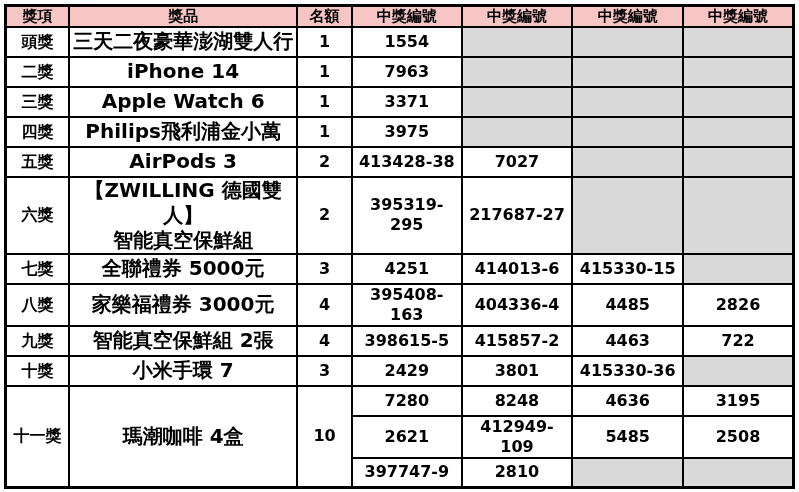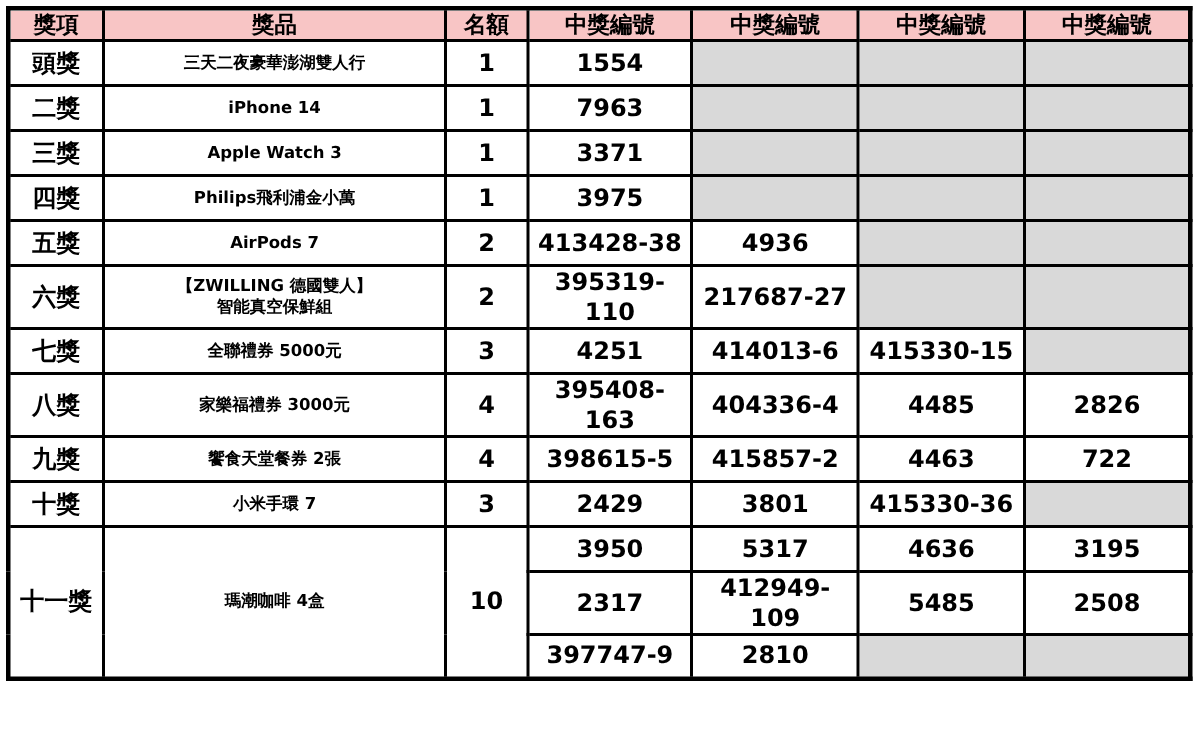--- a/index.html
+++ b/index.html
@@ -36,21 +36,21 @@
     height: 21px;
     line-height: 1.1;
     text-align: center;
   }
   .prize-table td {
     font-size: 16px;
     height: 30px;
     line-height: 1.25;
     background: #ffffff;
   }
-  .prize-table td.item-cell { white-space: pre-line; font-size: 11px; }
+  .prize-table td.item-cell { white-space: pre-line; font-size: 20px; }
   .prize-table td.empty-cell { background: var(--empty-bg); }
 </style>
 </head>
 <body>
 
 <table class="prize-table">
   <colgroup>
     <col style="width:64px">
     <col style="width:229px">
     <col style="width:55px">
@@ -84,51 +84,51 @@
         <td class="prize-cell">二獎</td>
         <td class="item-cell">iPhone 14</td>
         <td class="quota-cell">1</td>
         <td class="number-cell">7963</td>
         <td class="number-cell empty-cell"></td>
         <td class="number-cell empty-cell"></td>
         <td class="number-cell empty-cell"></td>
       </tr>
       <tr>
         <td class="prize-cell">三獎</td>
-        <td class="item-cell">Apple Watch 3</td>
+        <td class="item-cell">Apple Watch 6</td>
         <td class="quota-cell">1</td>
         <td class="number-cell">3371</td>
         <td class="number-cell empty-cell"></td>
         <td class="number-cell empty-cell"></td>
         <td class="number-cell empty-cell"></td>
       </tr>
       <tr>
         <td class="prize-cell">四獎</td>
         <td class="item-cell">Philips飛利浦金小萬</td>
         <td class="quota-cell">1</td>
         <td class="number-cell">3975</td>
         <td class="number-cell empty-cell"></td>
         <td class="number-cell empty-cell"></td>
         <td class="number-cell empty-cell"></td>
       </tr>
       <tr>
         <td class="prize-cell">五獎</td>
-        <td class="item-cell">AirPods 7</td>
+        <td class="item-cell">AirPods 3</td>
         <td class="quota-cell">2</td>
         <td class="number-cell">413428-38</td>
-        <td class="number-cell">4936</td>
+        <td class="number-cell">7027</td>
         <td class="number-cell empty-cell"></td>
         <td class="number-cell empty-cell"></td>
       </tr>
       <tr>
         <td class="prize-cell">六獎</td>
         <td class="item-cell">【ZWILLING 德國雙人】
 智能真空保鮮組</td>
         <td class="quota-cell">2</td>
-        <td class="number-cell">395319-110</td>
+        <td class="number-cell">395319-295</td>
         <td class="number-cell">217687-27</td>
         <td class="number-cell empty-cell"></td>
         <td class="number-cell empty-cell"></td>
       </tr>
       <tr>
         <td class="prize-cell">七獎</td>
         <td class="item-cell">全聯禮券 5000元</td>
         <td class="quota-cell">3</td>
         <td class="number-cell">4251</td>
         <td class="number-cell">414013-6</td>
@@ -139,47 +139,47 @@
         <td class="prize-cell">八獎</td>
         <td class="item-cell">家樂福禮券 3000元</td>
         <td class="quota-cell">4</td>
         <td class="number-cell">395408-163</td>
         <td class="number-cell">404336-4</td>
         <td class="number-cell">4485</td>
         <td class="number-cell">2826</td>
       </tr>
       <tr>
         <td class="prize-cell">九獎</td>
-        <td class="item-cell">饗食天堂餐券 2張</td>
+        <td class="item-cell">智能真空保鮮組 2張</td>
         <td class="quota-cell">4</td>
         <td class="number-cell">398615-5</td>
         <td class="number-cell">415857-2</td>
         <td class="number-cell">4463</td>
         <td class="number-cell">722</td>
       </tr>
       <tr>
         <td class="prize-cell">十獎</td>
         <td class="item-cell">小米手環 7</td>
         <td class="quota-cell">3</td>
         <td class="number-cell">2429</td>
         <td class="number-cell">3801</td>
         <td class="number-cell">415330-36</td>
         <td class="number-cell empty-cell"></td>
       </tr>
       <tr>
         <td class="prize-cell" rowspan="3">十一獎</td>
         <td class="item-cell" rowspan="3">瑪潮咖啡 4盒</td>
         <td class="quota-cell" rowspan="3">10</td>
-        <td class="number-cell">3950</td>
-        <td class="number-cell">5317</td>
+        <td class="number-cell">7280</td>
+        <td class="number-cell">8248</td>
         <td class="number-cell">4636</td>
         <td class="number-cell">3195</td>
       </tr>
       <tr>
-        <td class="number-cell">2317</td>
+        <td class="number-cell">2621</td>
         <td class="number-cell">412949-109</td>
         <td class="number-cell">5485</td>
         <td class="number-cell">2508</td>
       </tr>
       <tr>
         <td class="number-cell">397747-9</td>
         <td class="number-cell">2810</td>
         <td class="number-cell empty-cell"></td>
         <td class="number-cell empty-cell"></td>
       </tr>

